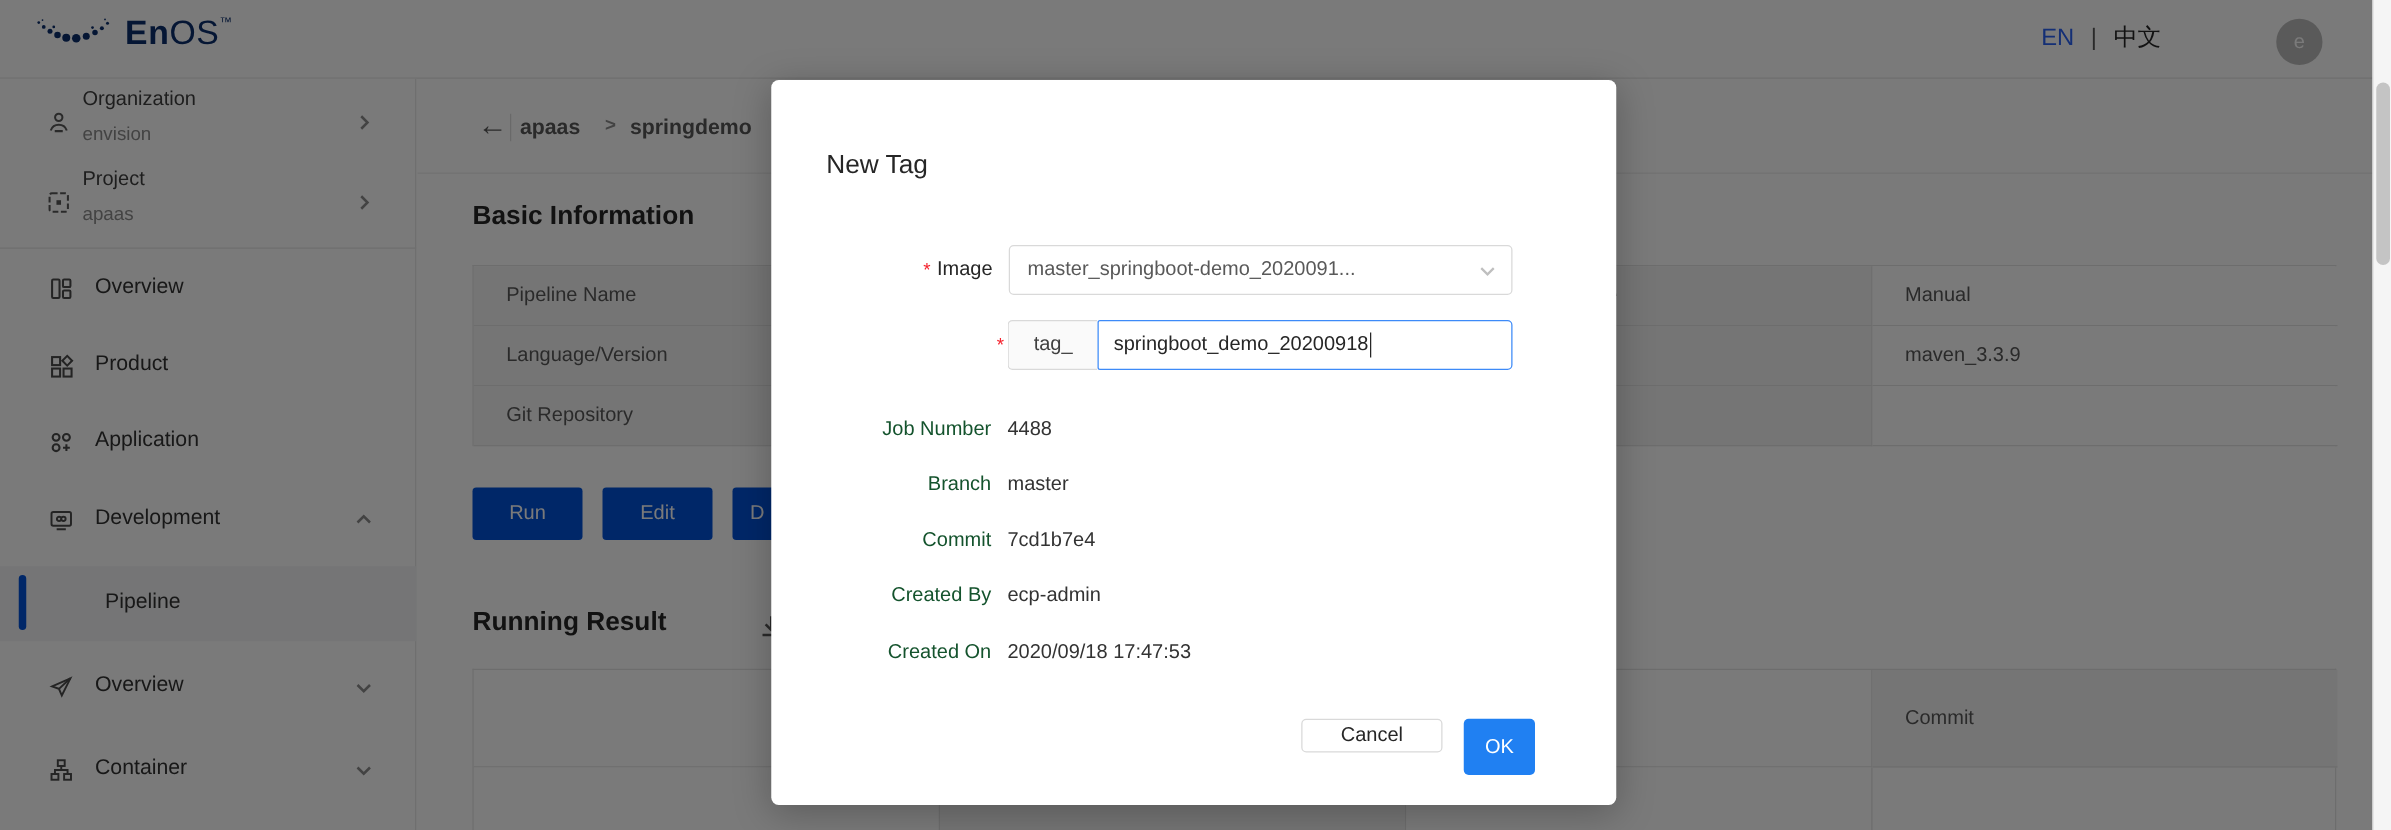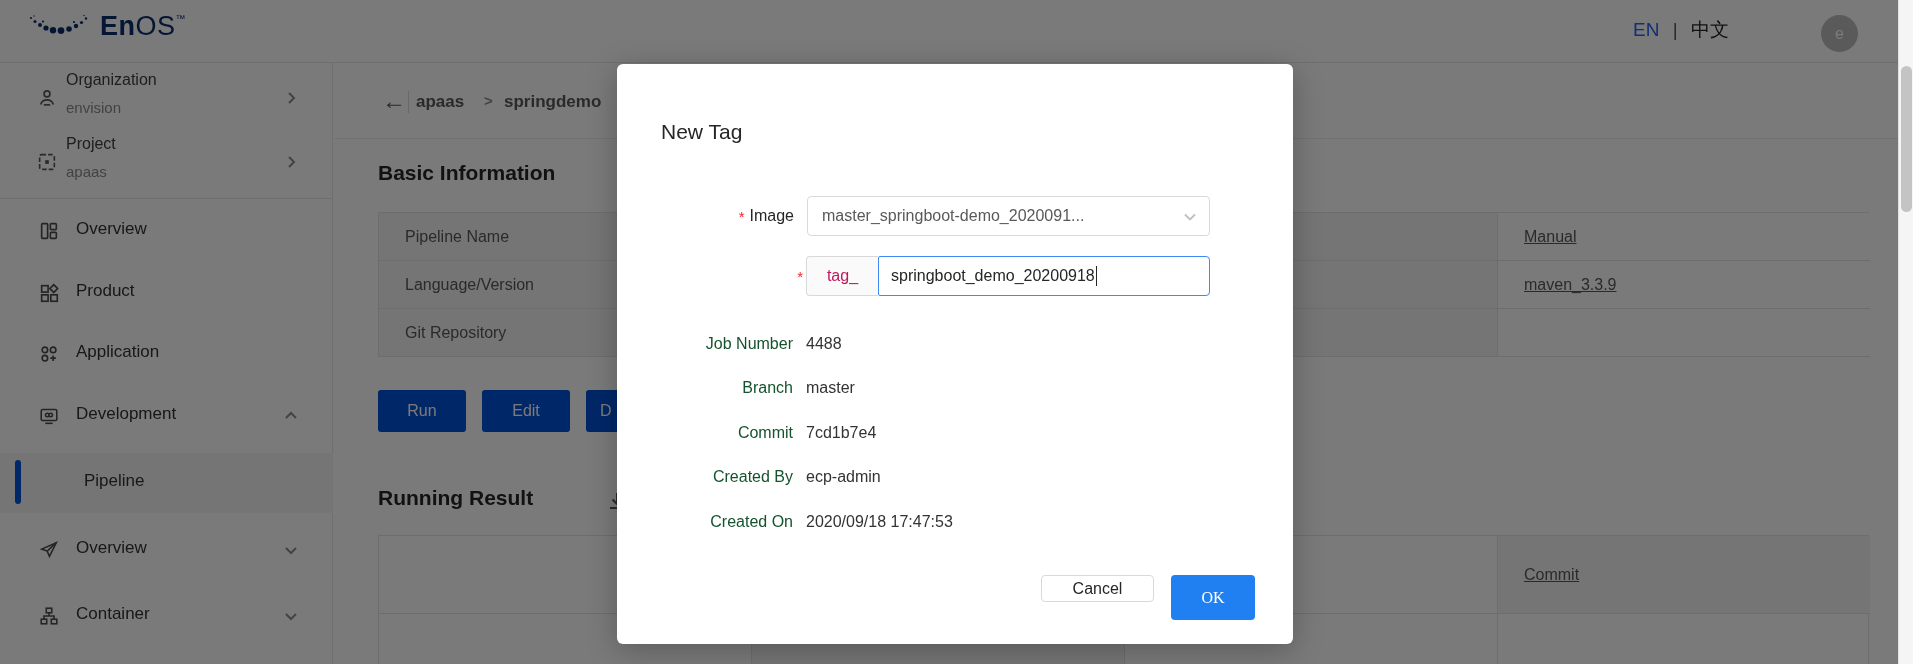--- a/index.html
+++ b/index.html
@@ -45,21 +45,21 @@
   .crumb.c1 { left:82px; cursor:pointer; }
   .crumb-sep { position:absolute; left:150px; top:29px; font-size:15px; font-weight:700; color:#8c8c8c; }
   .crumb.c2 { left:170px; }
   .section-title { position:absolute; font-size:21px; font-weight:600; color:#262626; }
   .dl-icon { position:absolute; left:227px; top:3px; width:24px; height:24px; color:#595959; cursor:pointer; }
   
   .kv-table { position:absolute; left:44px; width:1491px; display:grid;
     grid-template-columns:373px 373px 373px 372px; border:1px solid #e4e4e4; border-bottom:none; }
   .cell { border-bottom:1px solid #e4e4e4; border-right:1px solid #e4e4e4; font-size:16px;
     color:#595959; display:flex; align-items:center; padding-left:26px; background:#ffffff; overflow:hidden; white-space:nowrap; }
-  .cell:nth-child(4n) { border-right:none;text-decoration:underline; }
+  .cell:nth-child(4n) { border-right:none; }
   .cell.lab { background:#f5f5f5; }
   .cell.tail { padding-left:160px; }
   .t1 .cell { height:48px; }
   .t2 .cell { height:78px; }
   .cell .link { color:#0052d9; cursor:pointer; }
   .btn-row { position:absolute; top:327px; left:44px; }
   .btn-primary { position:absolute; top:0; height:42px; background:#0052d9; color:#ffffff; border:none;
     border-radius:3px; font-size:16px; font-family:inherit; cursor:pointer; }
   
   .overlay { position:absolute; left:0; top:0; width:1913px; height:664px;
@@ -67,32 +67,32 @@
   .modal { position:absolute; left:617px; top:64px; width:676px; height:580px; background:#ffffff;
     border-radius:6px; box-shadow:0 6px 30px rgba(0,0,0,0.25); z-index:60; }
   .modal-title { position:absolute; left:44px; top:56px; font-size:21px; font-weight:500; color:#262626; }
   .form-label { position:absolute; left:0; width:177px; text-align:right; font-size:16px; color:#262626; line-height:40px; }
   .req { color:#f5222d; margin-right:5px; font-size:15px; position:relative; top:1px; }
   .select-box { position:absolute; left:190px; top:132px; width:403px; height:40px; border:1px solid #d9d9d9;
     border-radius:4px; display:flex; align-items:center; padding:0 34px 0 14px; font-size:16px; color:#595959; cursor:pointer; }
   .select-chev { position:absolute; right:12px; top:13px; width:14px; height:14px; color:#bfbfbf; }
   .tag-addon { position:absolute; left:189px; top:192px; width:72px; height:40px; background:#fafafa;
     border:1px solid #d9d9d9; border-right:none; border-radius:4px 0 0 4px; display:flex; align-items:center;
-    justify-content:center; font-size:16px; color:#be185d; }
+    justify-content:center; font-size:16px; color:#404040; }
   .tag-input { position:absolute; left:261px; top:192px; width:332px; height:40px; border:1.5px solid #3d8af8;
     border-radius:2px 4px 4px 2px; display:flex; align-items:center; padding-left:12px; font-size:16px;
     color:#262626; background:#ffffff; cursor:text; }
   .caret { display:inline-block; width:1.5px; height:20px; background:#262626; margin-left:1px; }
   .info-row { position:absolute; left:0; width:600px; height:24px; }
   .info-label { position:absolute; left:0; width:176px; text-align:right; font-size:16px; color:#14532d; line-height:24px; }
   .info-value { position:absolute; left:189px; font-size:16px; color:#333333; line-height:24px; }
   .btn-cancel { position:absolute; left:424px; top:511px; width:113px; height:27px; background:#ffffff;
     border:1px solid #d9d9d9; border-radius:4px; font-size:16px; color:#262626; font-family:inherit; cursor:pointer; }
-  .btn-ok { position:absolute; left:554px; top:511px; width:84px; height:45px; background:#2080f2; border:none;
-    border-radius:4px; font-size:16px; color:#ffffff; font-family:Liberation Serif, serif; cursor:pointer; }
+  .btn-ok { position:absolute; left:554px; top:511px; width:57px; height:45px; background:#2080f2; border:none;
+    border-radius:4px; font-size:16px; color:#ffffff; font-family:Liberation Sans, sans-serif; cursor:pointer; }
   
   .scrollbar { position:absolute; left:1898px; top:0; width:15px; height:664px; background:#f5f5f5;
     border-left:1px solid #e0e0e0; z-index:70; }
   .scroll-thumb { position:absolute; left:2px; top:66px; width:11px; height:146px; background:#c4c4c4; border-radius:6px; }
   svg { display:block; }
 </style>
 </head>
 <body>
 
 <div class="topbar">

